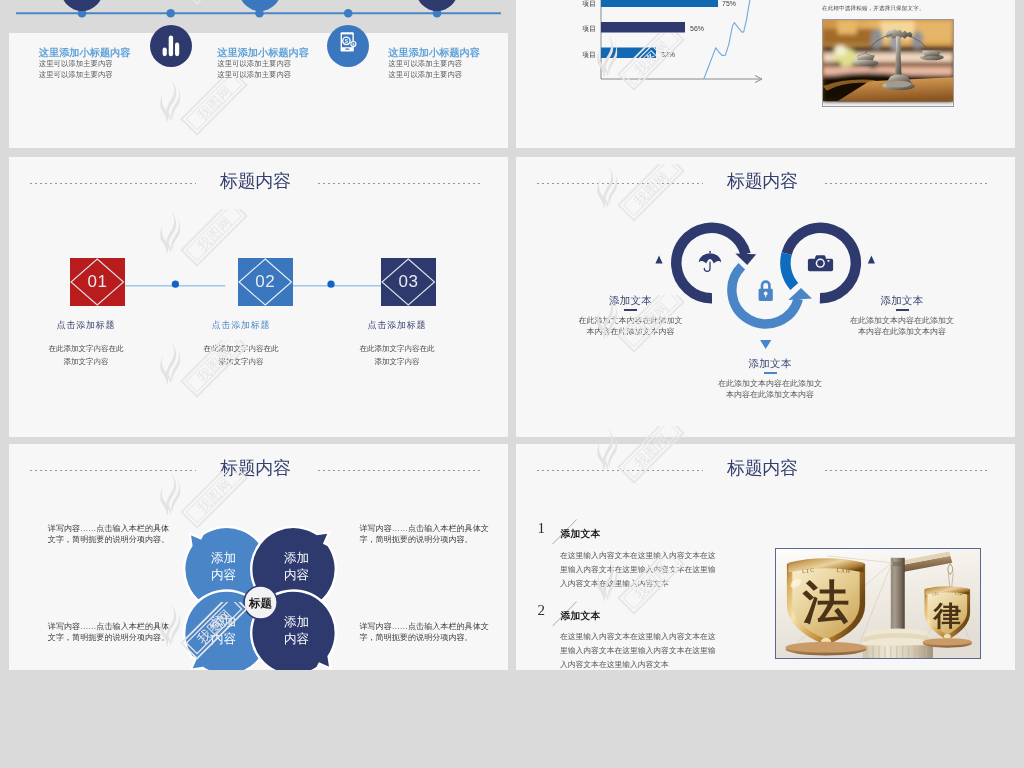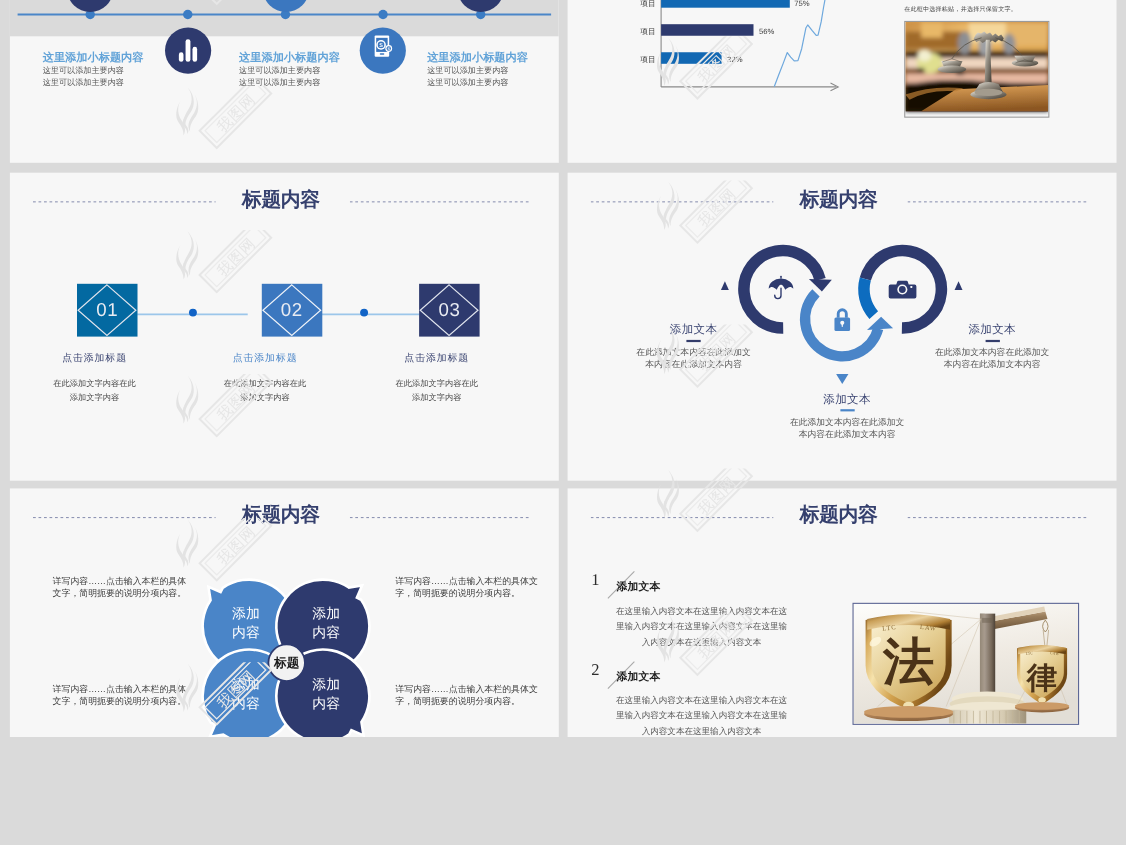--- a/index.html
+++ b/index.html
@@ -5,21 +5,21 @@
 <style>
   html,body{margin:0;padding:0;}
   body{width:1024px;height:768px;background:#dadada;overflow:hidden;
        font-family:"Liberation Sans",sans-serif;}
   #stage{position:relative;width:1024px;height:670px;overflow:hidden;background:#dadada;}
   .slide{position:absolute;width:499px;height:280px;background:#f7f7f7;overflow:hidden;}
   .abs{position:absolute;}
   
   .ttl{position:absolute;left:-3px;width:499px;top:13px;text-align:center;
        font-size:18px;color:#35406e;line-height:22px;letter-spacing:-0.4px;
-       text-indent:-0.4px;font-weight:bold;}
+       text-indent:-0.4px;}
   .dashl,.dashr{position:absolute;top:26px;height:1px;
        background-image:linear-gradient(to right,#8f95b4 0 2.4px,transparent 2.4px 5px);
        background-size:5px 1px;background-repeat:repeat-x;}
   .dashl{left:21px;width:166px;}
   .dashr{left:309px;width:164px;}
 
   
   .s1-band{position:absolute;left:0;top:0;width:499px;height:165px;background:#dadada;}
   .s1-circ{position:absolute;width:42px;height:42px;border-radius:50%;
            display:flex;align-items:center;justify-content:center;}
@@ -52,21 +52,21 @@
 
   
   .s5-note{font-size:8.1px;color:#3c3c3c;line-height:11.8px;}
 
   
   .s6-num{position:absolute;left:0;top:0;font-size:15px;color:#2d2d2d;
           font-family:"Liberation Serif",serif;line-height:15px;}
   .s6-slash{position:absolute;left:14px;top:-2px;}
   .s6-head{position:absolute;left:23px;top:7px;font-size:9.8px;font-weight:bold;
            color:#1c1c1c;line-height:12px;letter-spacing:0.2px;white-space:nowrap;}
-  .s6-body{font-size:7.8px;color:#565656;line-height:14.2px;white-space:nowrap;letter-spacing:-0.02px;text-align:center;}
+  .s6-body{font-size:7.8px;color:#565656;line-height:14.2px;white-space:nowrap;letter-spacing:-0.02px;}
   .s6-photo{width:204px;height:109px;border:1.2px solid #5d6796;overflow:hidden;
             line-height:0;background:#f3f1ec;}
 
   
   #wm{position:absolute;left:0;top:0;width:1024px;height:768px;pointer-events:none;
       overflow:hidden;z-index:5;}
   .wmk{position:absolute;width:100px;height:76px;opacity:1;}
 
 </style>
 </head>
@@ -242,21 +242,21 @@
   <div class="ttl">标题内容</div>
   <div class="dashr"></div>
 
   <svg class="abs" width="499" height="120" style="left:0;top:90px;">
     <line x1="115.7" y1="38.8" x2="216.2" y2="38.8" stroke="#9cc6ea" stroke-width="1.6"></line>
     <line x1="271.3" y1="38.8" x2="372.3" y2="38.8" stroke="#9cc6ea" stroke-width="1.6"></line>
     <circle cx="166.4" cy="37.2" r="3.6" fill="#1163c6"></circle>
     <circle cx="322" cy="37.2" r="3.6" fill="#1163c6"></circle>
   </svg>
 
-  <div class="s3-box" style="left:61.2px;background:#0369a1;">
+  <div class="s3-box" style="left:61.2px;background:#b91c1c;">
     <svg viewBox="0 0 54.5 48" width="54.5" height="48">
       <path d="M27.25 1 L53.5 24 L27.25 47 L1 24 Z" fill="none" stroke="#dfe3ec" stroke-width="1.1"></path>
     </svg>
     <span class="s3-num">01</span>
   </div>
   <div class="s3-box" style="left:229px;background:#3b77bf;">
     <svg viewBox="0 0 54.5 48" width="54.5" height="48">
       <path d="M27.25 1 L53.5 24 L27.25 47 L1 24 Z" fill="none" stroke="#eef2f8" stroke-width="1.1"></path>
     </svg>
     <span class="s3-num">02</span>

